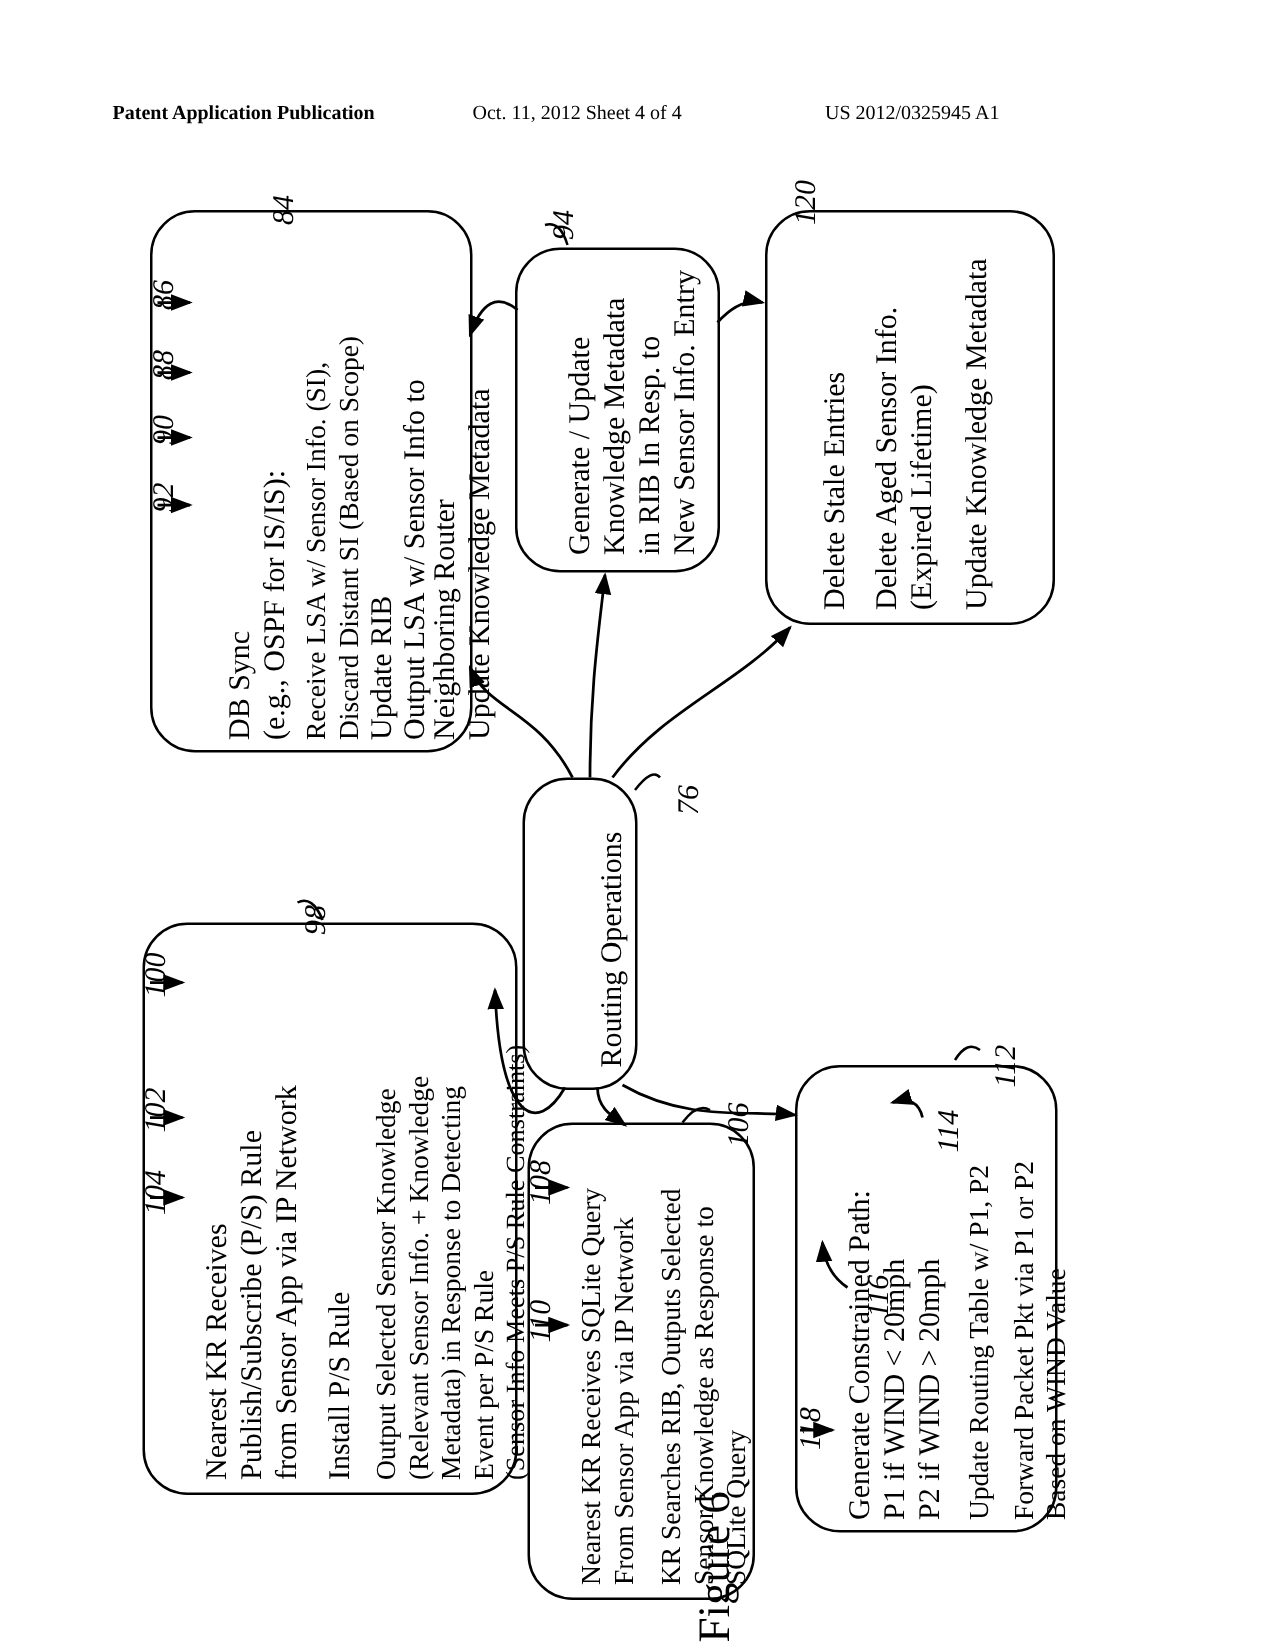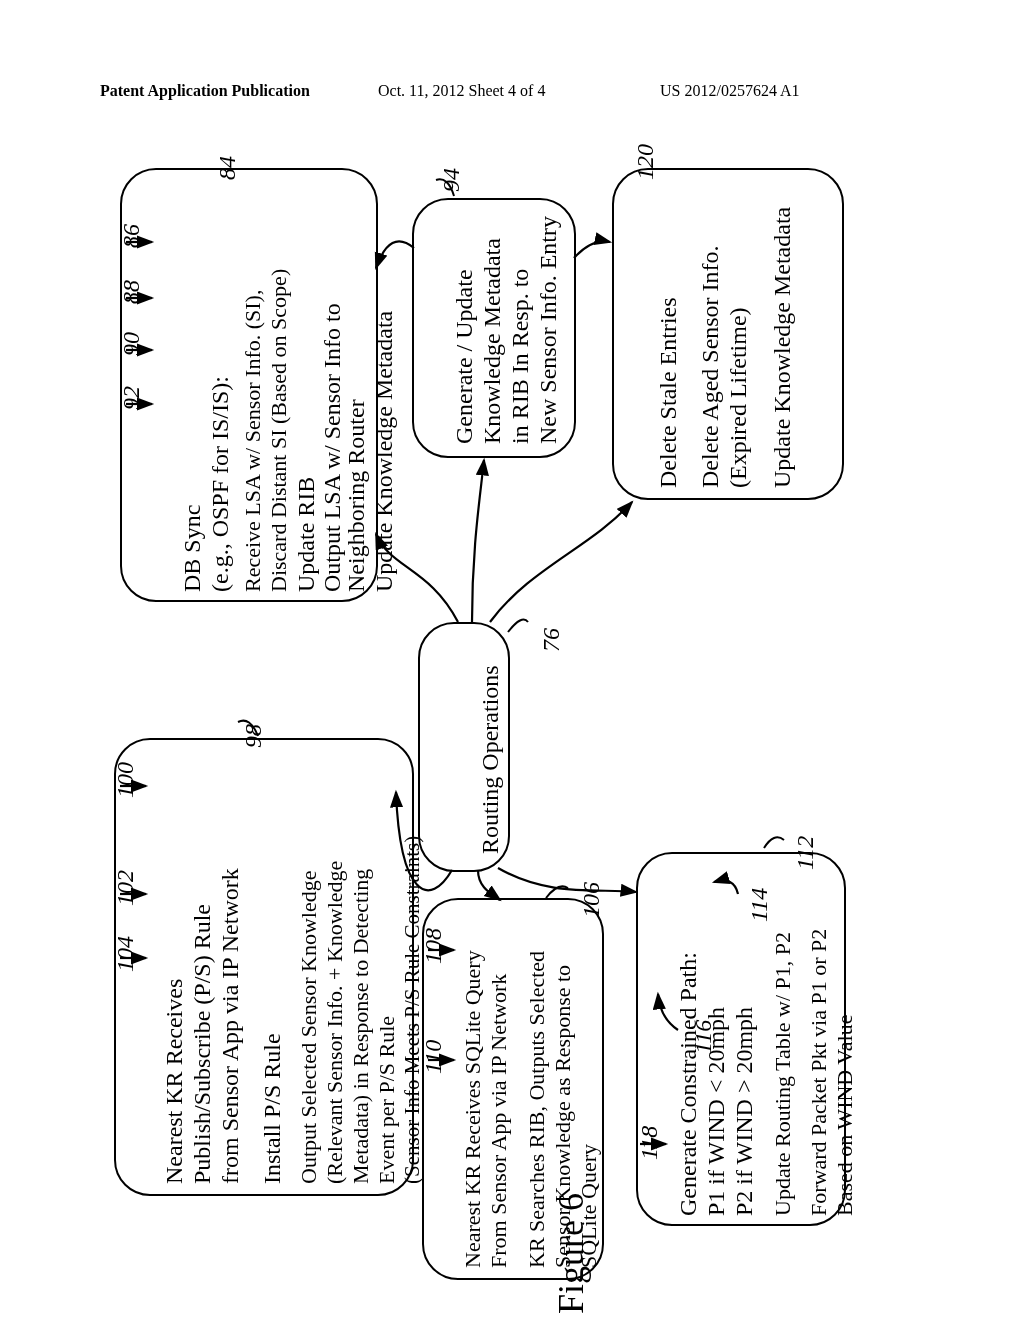--- a/index.html
+++ b/index.html
@@ -16,21 +16,20 @@
     top: 82px;
     left: 0;
     width: 1024px;
     height: 20px;
     font-size: 16px;
   }
   .header-left {
     position: absolute;
     left: 90px;
     font-weight: bold;
-    margin-left: 10px;
   }
   .header-center {
     position: absolute;
     left: 378px;
     text-align: right;
   }
   .header-right {
     position: absolute;
     left: 660px;
   }
@@ -75,21 +74,21 @@
     border-radius: 36px;
     background: transparent;
   }
 </style>
 </head>
 <body>
 
 <div class="header">
   <span class="header-left">Patent Application Publication</span>
   <span class="header-center">Oct. 11, 2012   Sheet 4 of 4</span>
-  <span class="header-right">US 2012/0257624 A1</span>
+  <span class="header-right">US 2012/0325945 A1</span>
 </div>
 
 <div class="diagram-frame">
 
   <div class="box-rect" style="left:40px; top:0px; width:254px; height:430px;"></div>
 
   <div class="box-rect" style="left:332px; top:30px; width:160px; height:256px;"></div>
 
   <div class="box-rect" style="left:532px; top:0px; width:228px; height:328px;"></div>
 

